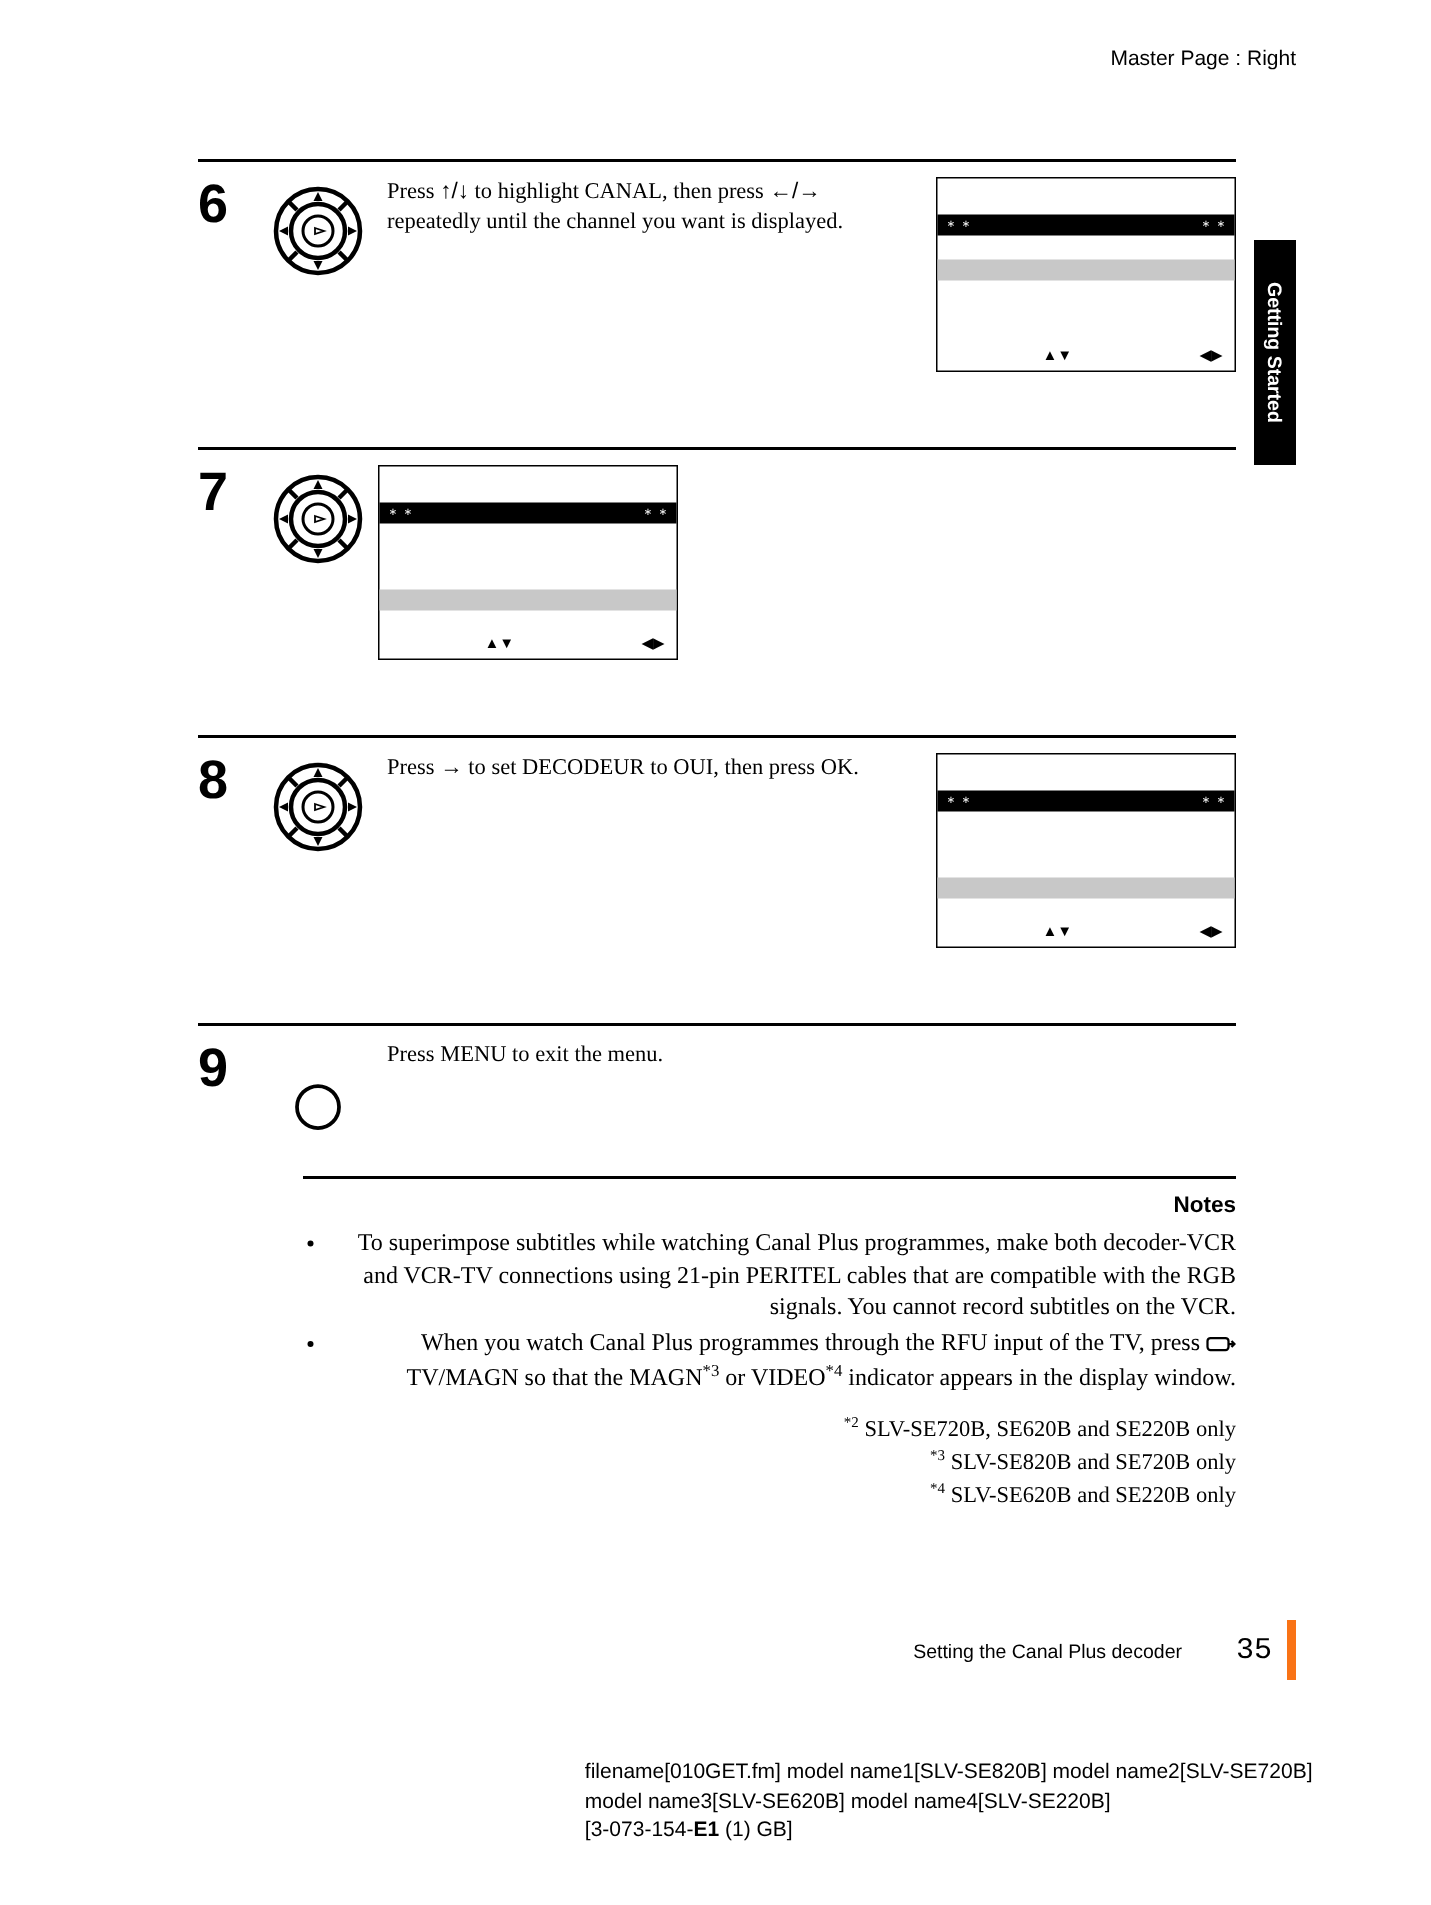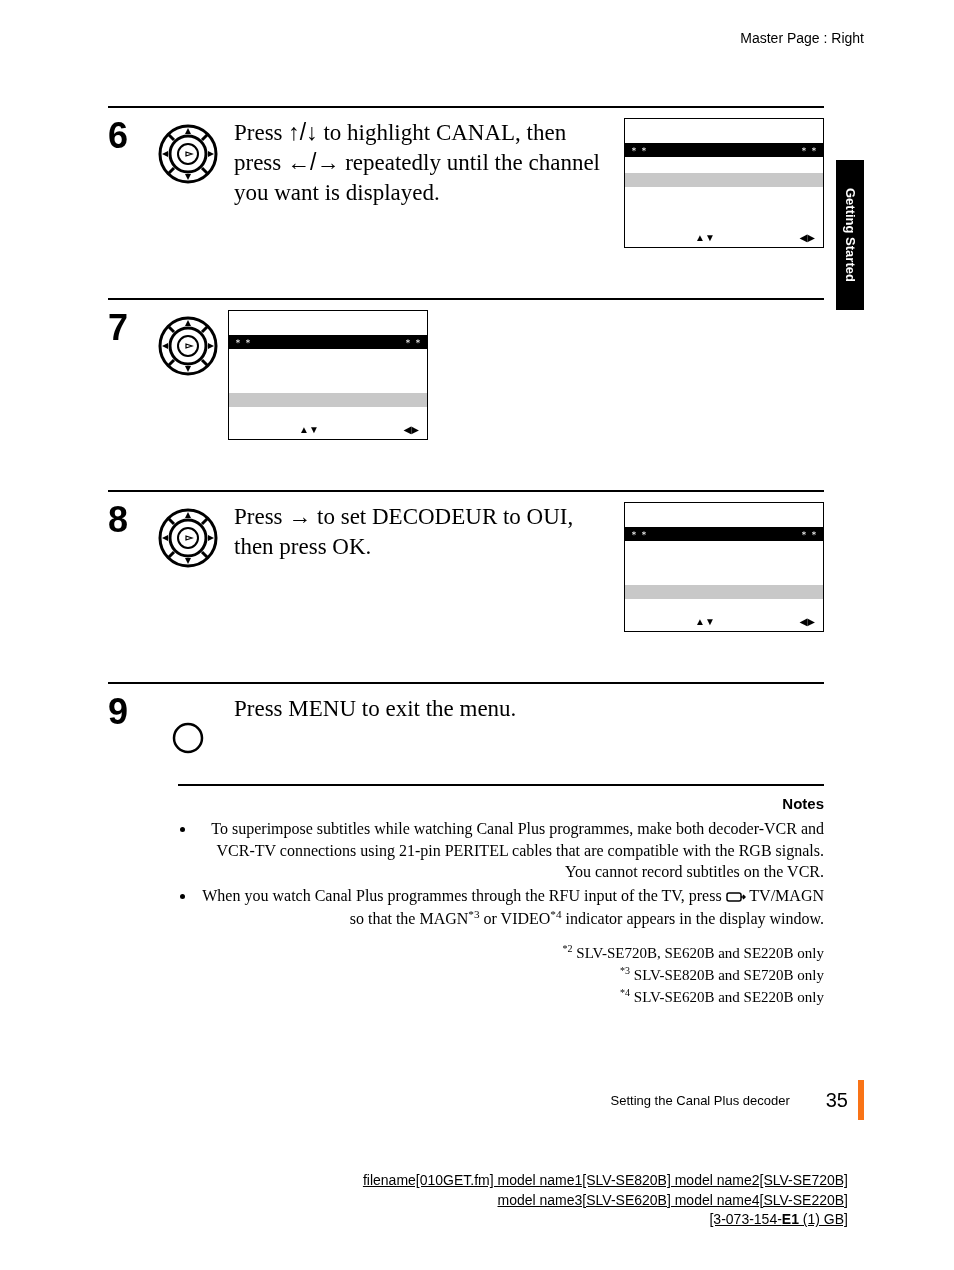--- a/index.html
+++ b/index.html
@@ -6,21 +6,21 @@
     margin: 0;
     font-family: "Times New Roman", serif;
     font-size: 16px;
     color: #000;
     background: #fff;
     width: 954px;
     height: 1270px;
     position: relative;
   }
   .page {
-    padding: 30px 90px 30px 48px;
+    padding: 30px 90px 30px 72px;
     box-sizing: border-box;
     height: 100%;
     position: relative;
   }
   .master-head {
     text-align: right;
     font-family: Arial, Helvetica, sans-serif;
     font-size: 14px;
     margin-bottom: 60px;
   }
@@ -64,21 +64,21 @@
     flex: 0 0 80px;
     display: flex;
     align-items: flex-start;
     justify-content: center;
     padding-top: 4px;
   }
   .step-text {
     flex: 1;
     padding-left: 6px;
     padding-right: 12px;
-    font-size: 23px;
+    font-size: 15px;
     line-height: 1.3;
   }
   .step-screen {
     flex: 0 0 200px;
   }
   .screen-box {
     border: 1px solid #000;
     width: 200px;
     height: 130px;
     box-sizing: border-box;
@@ -148,33 +148,31 @@
     display: flex;
     align-items: center;
     gap: 20px;
   }
   .page-footer-title {
     font-family: Arial, Helvetica, sans-serif;
     font-size: 13px;
     padding-right: 8px;
   }
   .page-footer-num {
-    font-family: Liberation Sans, sans-serif;
+    font-family: Liberation Mono, monospace;
     font-size: 20px;
     padding-left: 8px;
   }
   .doc-meta {
     position: absolute;
-    right: 106px;
+    right: 79px;
     bottom: 40px;
-    text-align: right;
     font-family: Arial, Helvetica, sans-serif;
     font-size: 14px;
     line-height: 1.4;
-    text-decoration: underline;
   }
   .arrow { font-family: Arial, sans-serif; }
   sup { font-size: 0.7em; }
   svg { display: block; }
 </style>
 </head>
 <body>
 
 <div class="page">
 

